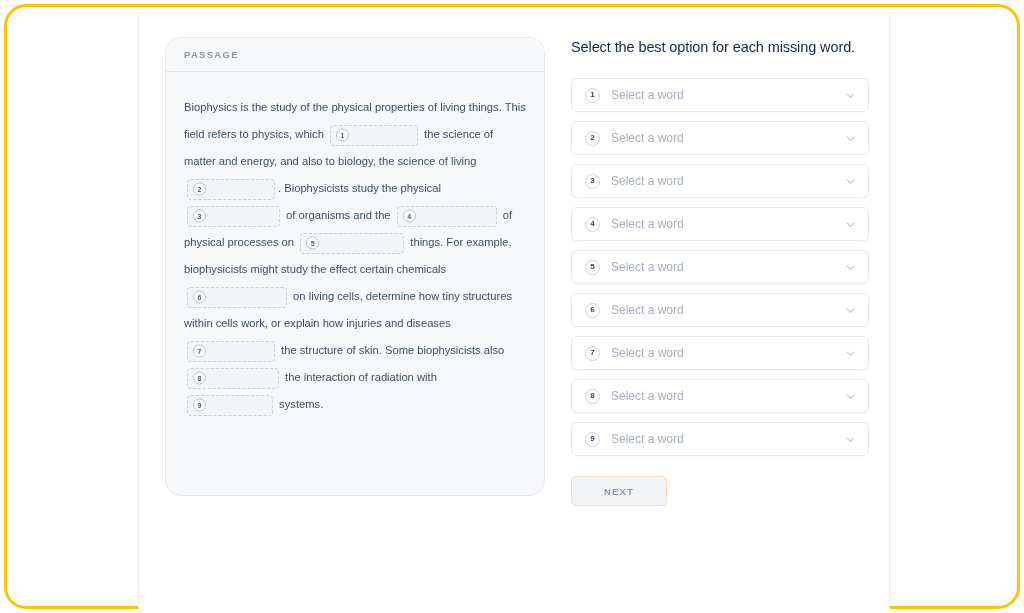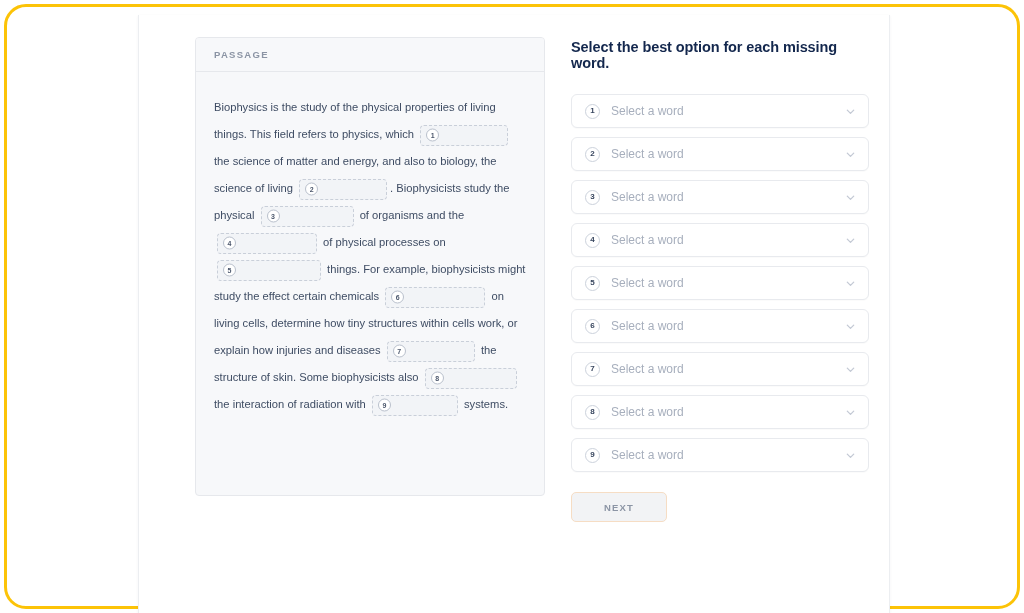--- a/index.html
+++ b/index.html
@@ -86,25 +86,24 @@
     gap: 26px;
   }
 
   
   #passage-panel {
     width: 380px;
     flex: none;
   }
   #passage-card {
     border: 1px solid #e6e8ec;
-    border-radius: 4px;
+    border-radius: 16px;
     background: #f7f8fa;
     overflow: hidden;
     height: 459px;
-    margin-left: 30px;
   }
   #passage-card-header {
     height: 34px;
     display: flex;
     align-items: center;
     padding-left: 18px;
     border-bottom: 1px solid #e6e8ec;
     background: #f7f8fa;
   }
   #passage-label {
@@ -147,21 +146,21 @@
   }
 
   
   #questions-panel {
     flex: 1;
     min-width: 0;
     padding-top: 2px;
   }
   #questions-title {
     font-size: 14.5px;
-    font-weight: 700;
+    font-weight: 400;
     color: #13274d;
     letter-spacing: -0.1px;
     margin-bottom: 23px;
   }
   #dropdown-list {
     display: flex;
     flex-direction: column;
     gap: 9px;
   }
   .dropdown {

